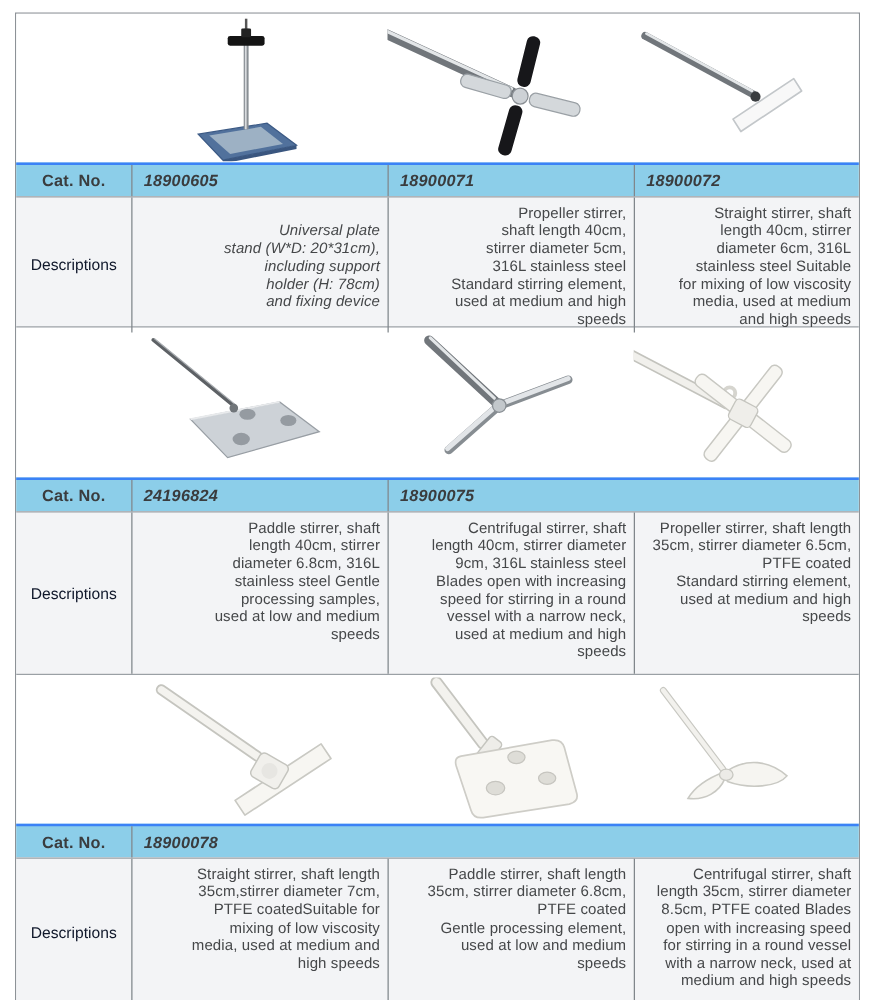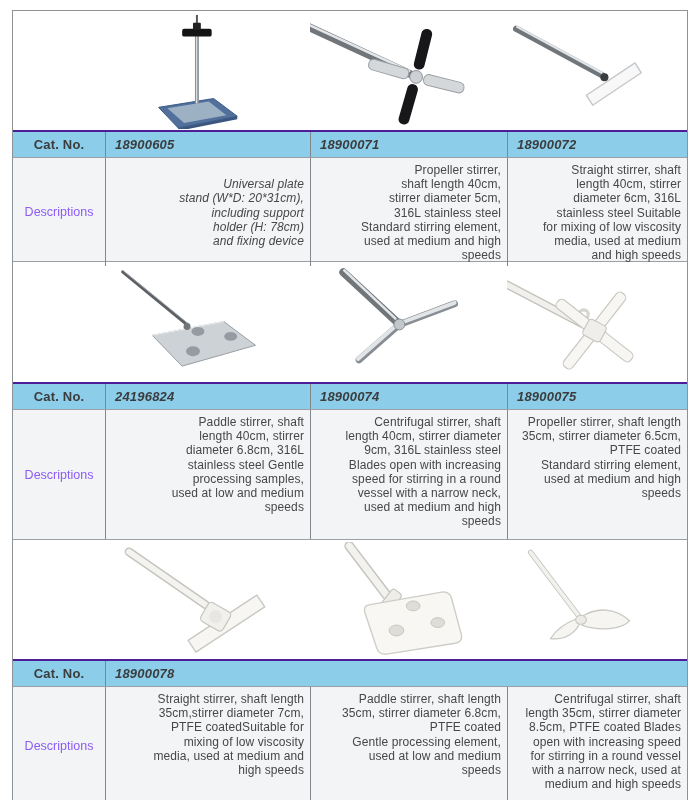--- a/index.html
+++ b/index.html
@@ -26,39 +26,39 @@
     overflow:hidden;
   }
   .img-row .img-cell svg{transform:translateX(-16px);}
   .sec2 .img-row,.sec3 .img-row{border-top:1px solid #9aa0a5;}
   .img-h1{height:119px;}
   .img-h2{height:120px;}
   .img-h3{height:119px;}
   
   .cat-row{
     background:#8ccee9;
-    border-top:2px solid #4c1d95;
+    border-top:2px solid #3b82f6;
     height:25px;
   }
   .cat-row .cell{
     display:flex;align-items:center;
     font-size:13px;font-weight:bold;color:#3a3c3e;
     letter-spacing:.2px;
   }
   .cat-row .label-cell{justify-content:center;}
   .cat-row .val-cell{padding-left:9px;border-left:1px solid #7d8artifact;font-style:italic;}
   .cat-row .val-cell, .desc-row .val-cell{border-left:1px solid #80868b;}
   
   .desc-row{
     background:#f3f4f6;
     border-top:1px solid #9aa0a5;
   }
   .desc-row .label-cell{
     display:flex;align-items:center;justify-content:center;
-    font-size:12.5px;color:#8b5cf6;
+    font-size:12.5px;color:#0f172a;
   }
   .desc-row .val-cell{
     display:flex;flex-direction:column;justify-content:flex-start;
     padding:5px 6px 4px 10px;
     text-align:right;
   }
   .desc-row .val-cell.vcenter{justify-content:center;font-style:italic;}
   .desc-text{
     font-size:12px;line-height:14.2px;color:#454749;
     white-space:pre-line;letter-spacing:.1px;
@@ -186,21 +186,20 @@
             <rect x="-6" y="-52" width="12" height="47" rx="5" transform="rotate(308)" fill="#f7f6f2" stroke="#c8c8c2" stroke-width="1.3"></rect>
             <rect x="-11" y="-10" width="22" height="20" rx="4" transform="rotate(28)" fill="#efeeea" stroke="#c5c5bf" stroke-width="1.2"></rect>
           </g>
         </svg>
       </div>
     </div>
 
     <div class="grid-row cat-row">
       <div class="cell label-cell">Cat. No.</div>
       <div class="cell val-cell">24196824</div>
-      <div class="cell val-cell">18900074</div>
       <div class="cell val-cell">18900075</div>
     </div>
 
     <div class="grid-row desc-row desc-h2">
       <div class="cell label-cell">Descriptions</div>
       <div class="cell val-cell">
         <span class="desc-text">Paddle stirrer, shaft
 length 40cm, stirrer
 diameter 6.8cm, 316L
 stainless steel Gentle

